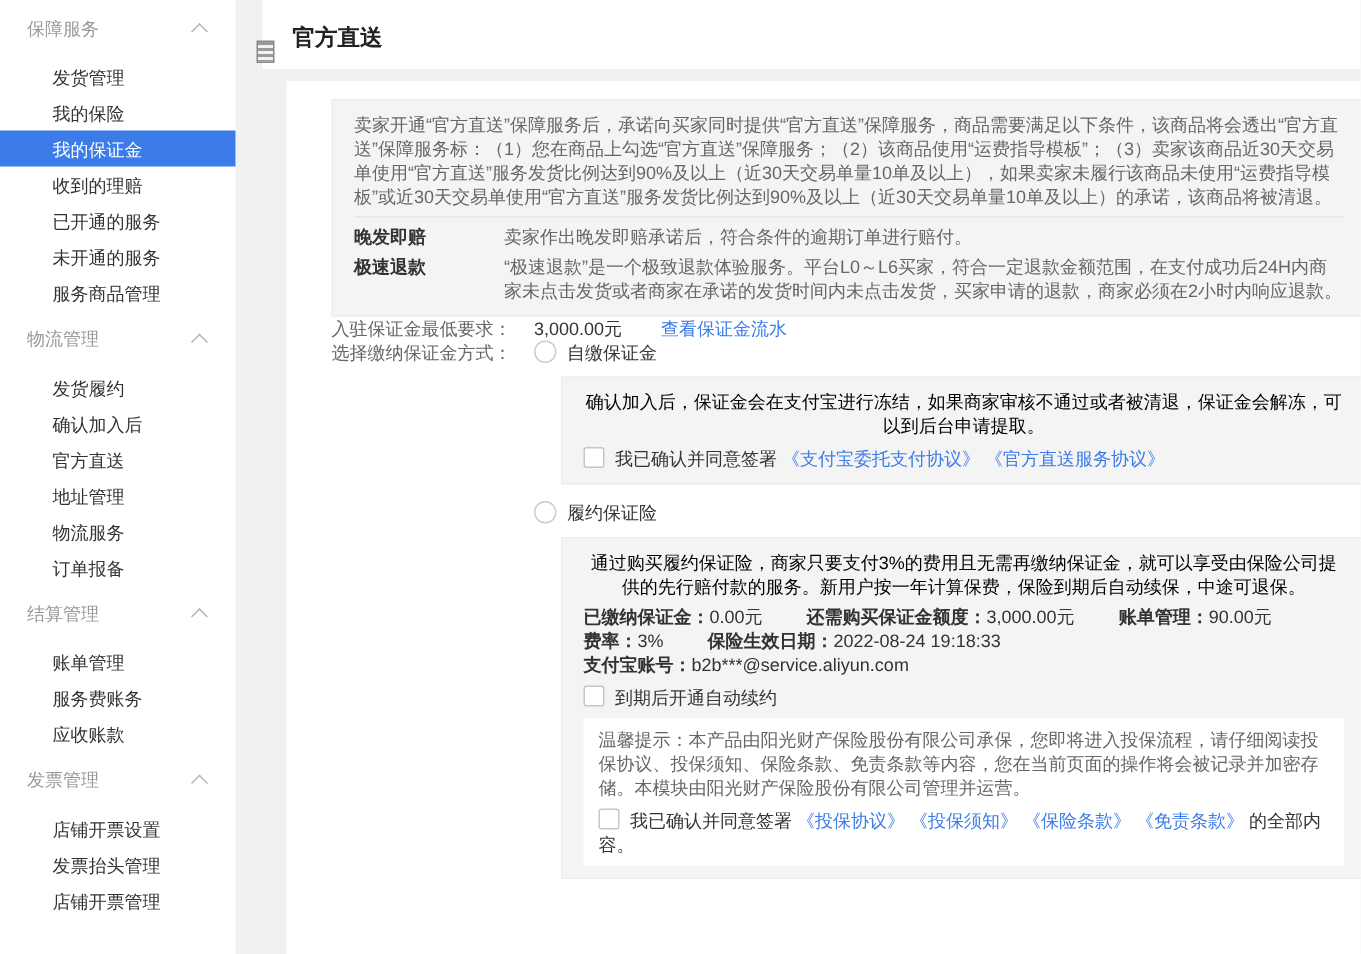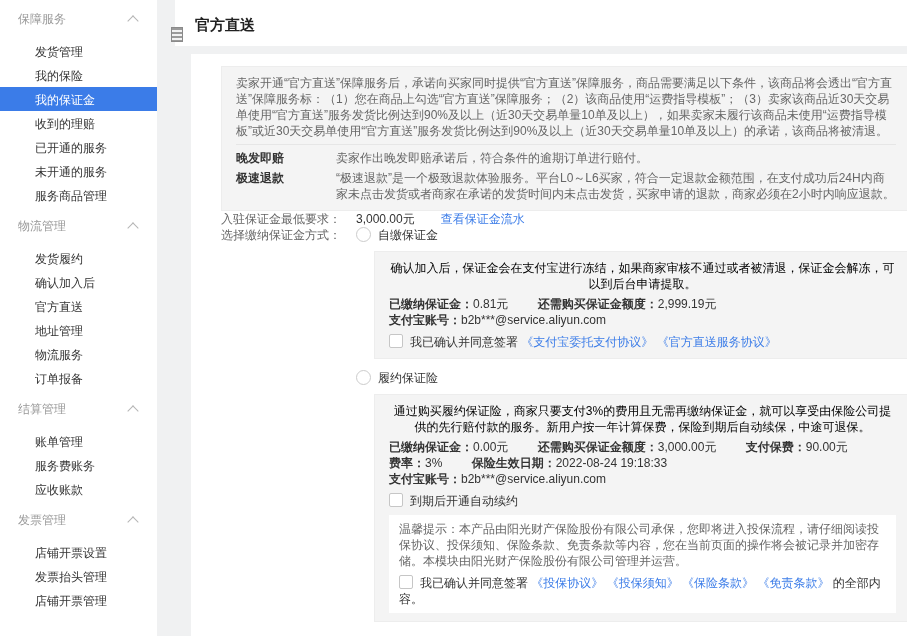--- a/index.html
+++ b/index.html
@@ -131,41 +131,36 @@
 
   <div class="formrow">
     <span class="flabel">选择缴纳保证金方式：</span>
     <div class="optcol">
 
       <div>
         <span class="radio"></span><span class="opt-label">自缴保证金</span>
       </div>
       <div class="graybox optbox">
         <div class="tip">确认加入后，保证金会在支付宝进行冻结，如果商家审核不通过或者被清退，保证金会解冻，可以到后台申请提取。</div>
-        <div class="fields">
-          <span class="field"><span class="fl">已缴纳保证金：</span><span class="fv">0.81元</span></span>
-          <span class="field"><span class="fl">还需购买保证金额度：</span><span class="fv">2,999.19元</span></span>
-          <span class="field"><span class="fl">支付宝账号：</span><span class="fv">b2b***@service.aliyun.com</span></span>
-        </div>
         <div class="cbline">
           <span class="cb"></span><span>我已确认并同意签署</span>
           <a class="lnk">《支付宝委托支付协议》</a>
           <a class="lnk">《官方直送服务协议》</a>
         </div>
       </div>
 
       <div class="opt2">
         <span class="radio"></span><span class="opt-label">履约保证险</span>
       </div>
       <div class="graybox optbox">
         <div class="tip">通过购买履约保证险，商家只要支付3%的费用且无需再缴纳保证金，就可以享受由保险公司提供的先行赔付款的服务。新用户按一年计算保费，保险到期后自动续保，中途可退保。</div>
         <div class="fields">
           <span class="field"><span class="fl">已缴纳保证金：</span><span class="fv">0.00元</span></span>
           <span class="field"><span class="fl">还需购买保证金额度：</span><span class="fv">3,000.00元</span></span>
-          <span class="field"><span class="fl">支付保费：</span><span class="fv">90.00元</span></span>
+          <span class="field"><span class="fl">账单管理：</span><span class="fv">90.00元</span></span>
           <span class="field"><span class="fl">费率：</span><span class="fv">3%</span></span>
           <span class="field"><span class="fl">保险生效日期：</span><span class="fv">2022-08-24 19:18:33</span></span>
           <span class="field"><span class="fl">支付宝账号：</span><span class="fv">b2b***@service.aliyun.com</span></span>
         </div>
         <div class="cbline">
           <span class="cb"></span><span>到期后开通自动续约</span>
         </div>
         <div class="whitebox">
           <div>温馨提示：本产品由阳光财产保险股份有限公司承保，您即将进入投保流程，请仔细阅读投保协议、投保须知、保险条款、免责条款等内容，您在当前页面的操作将会被记录并加密存储。本模块由阳光财产保险股份有限公司管理并运营。</div>
           <div class="cbline">

